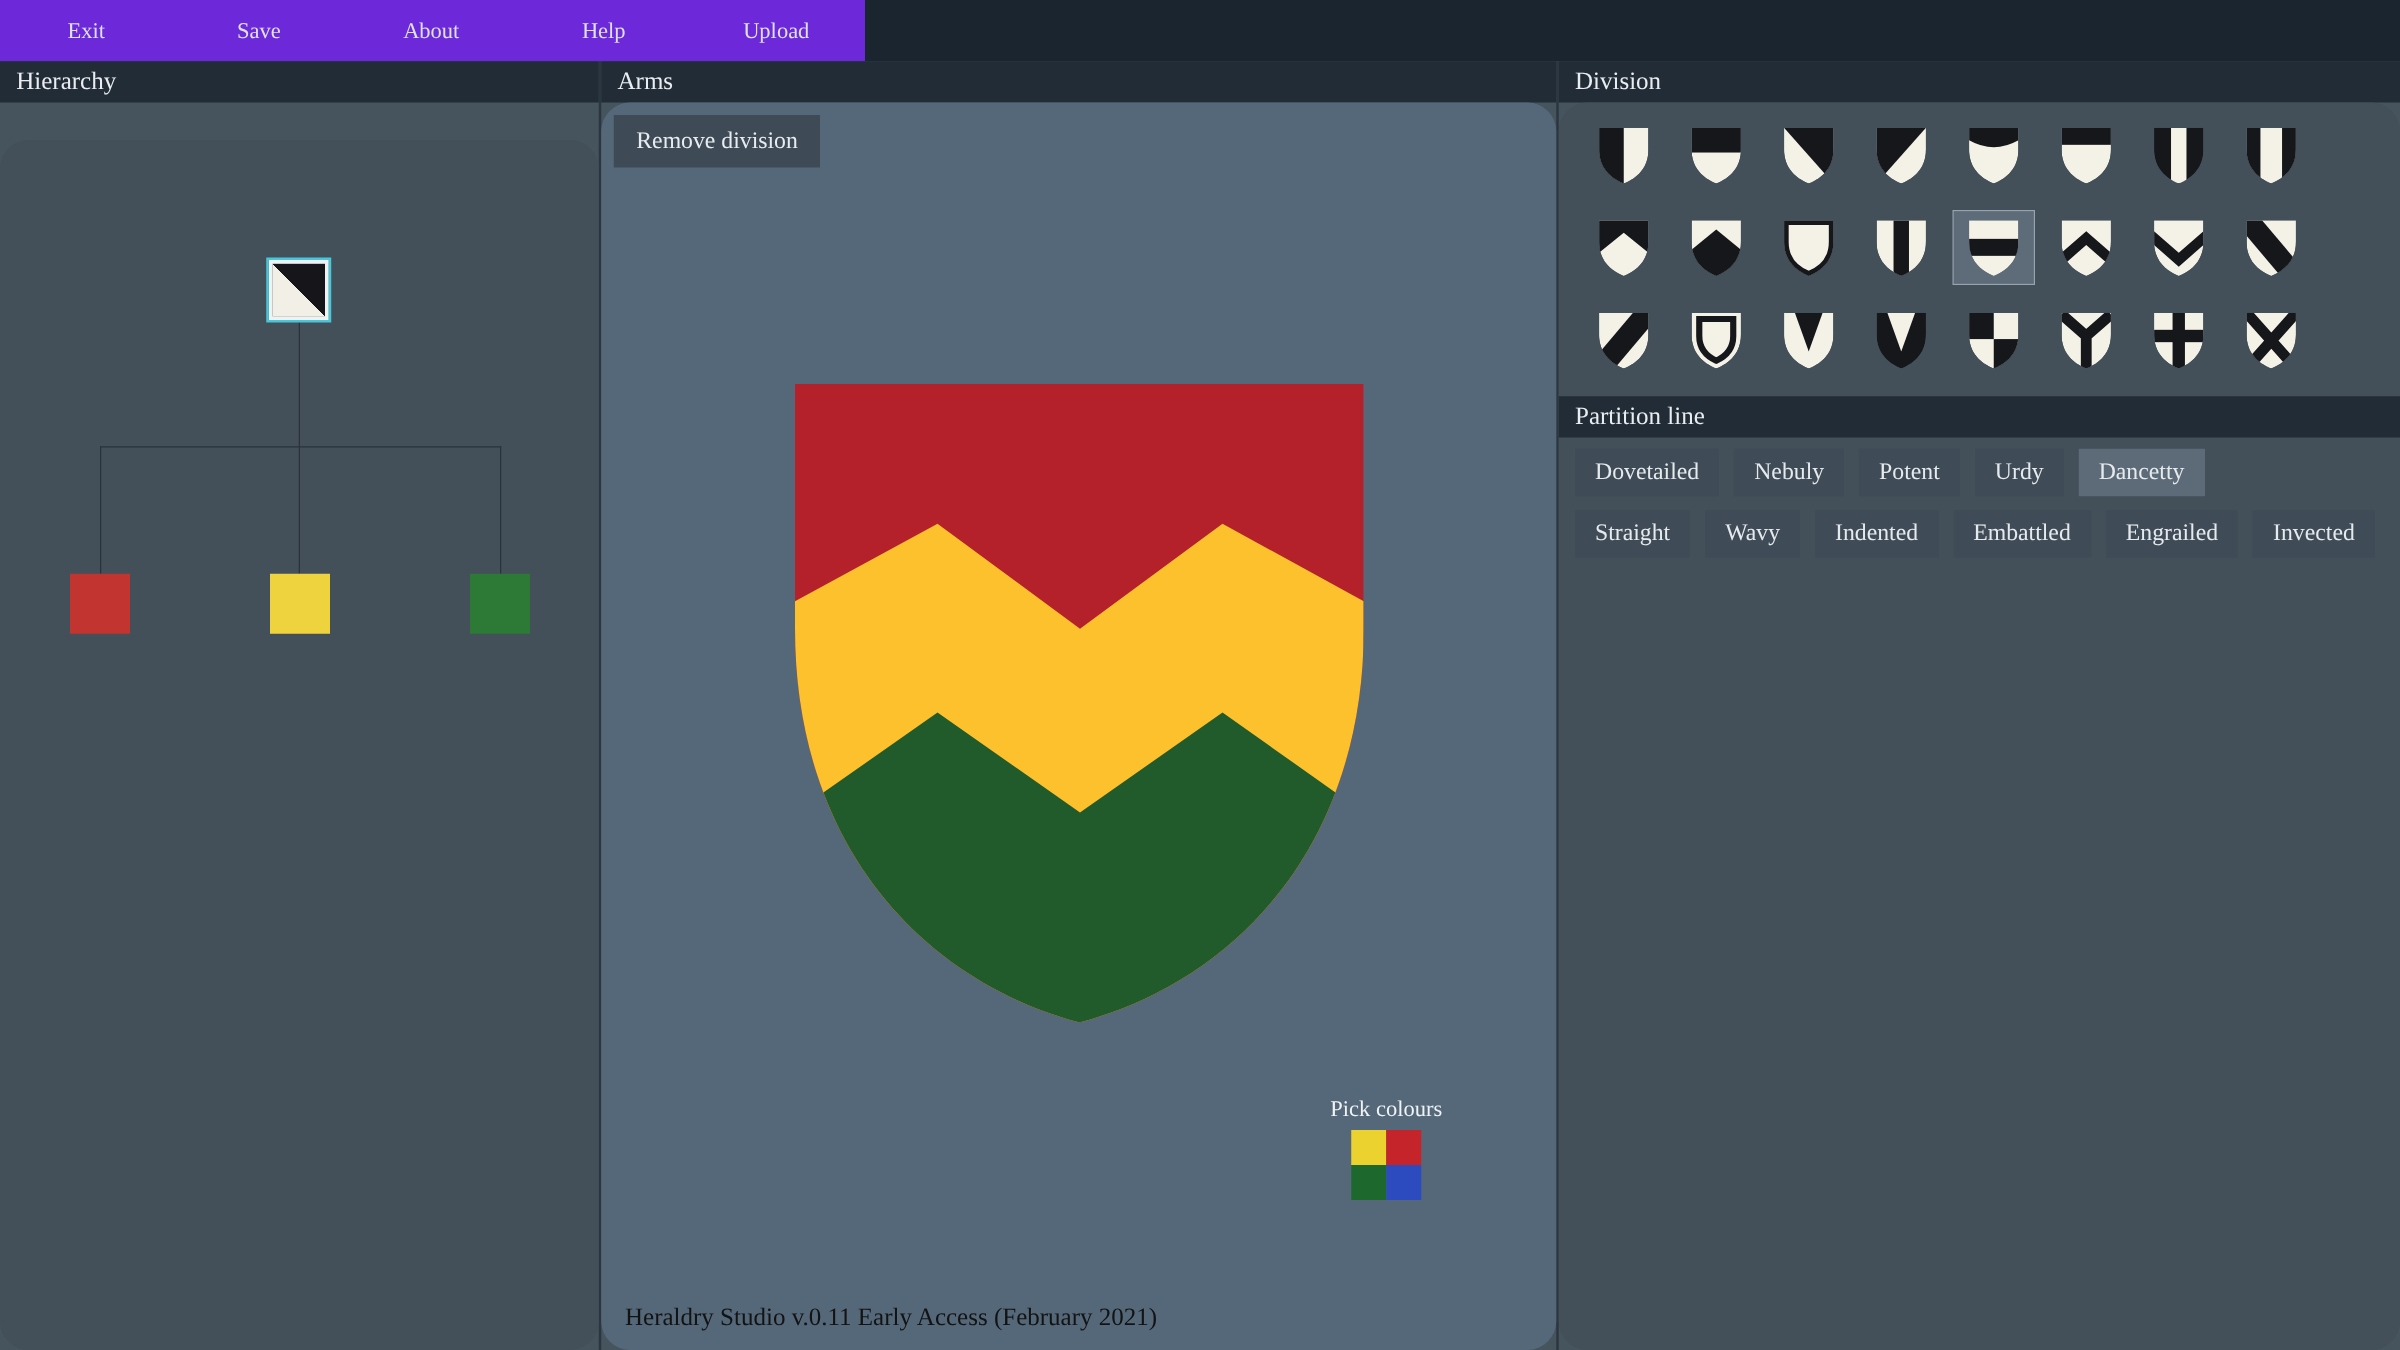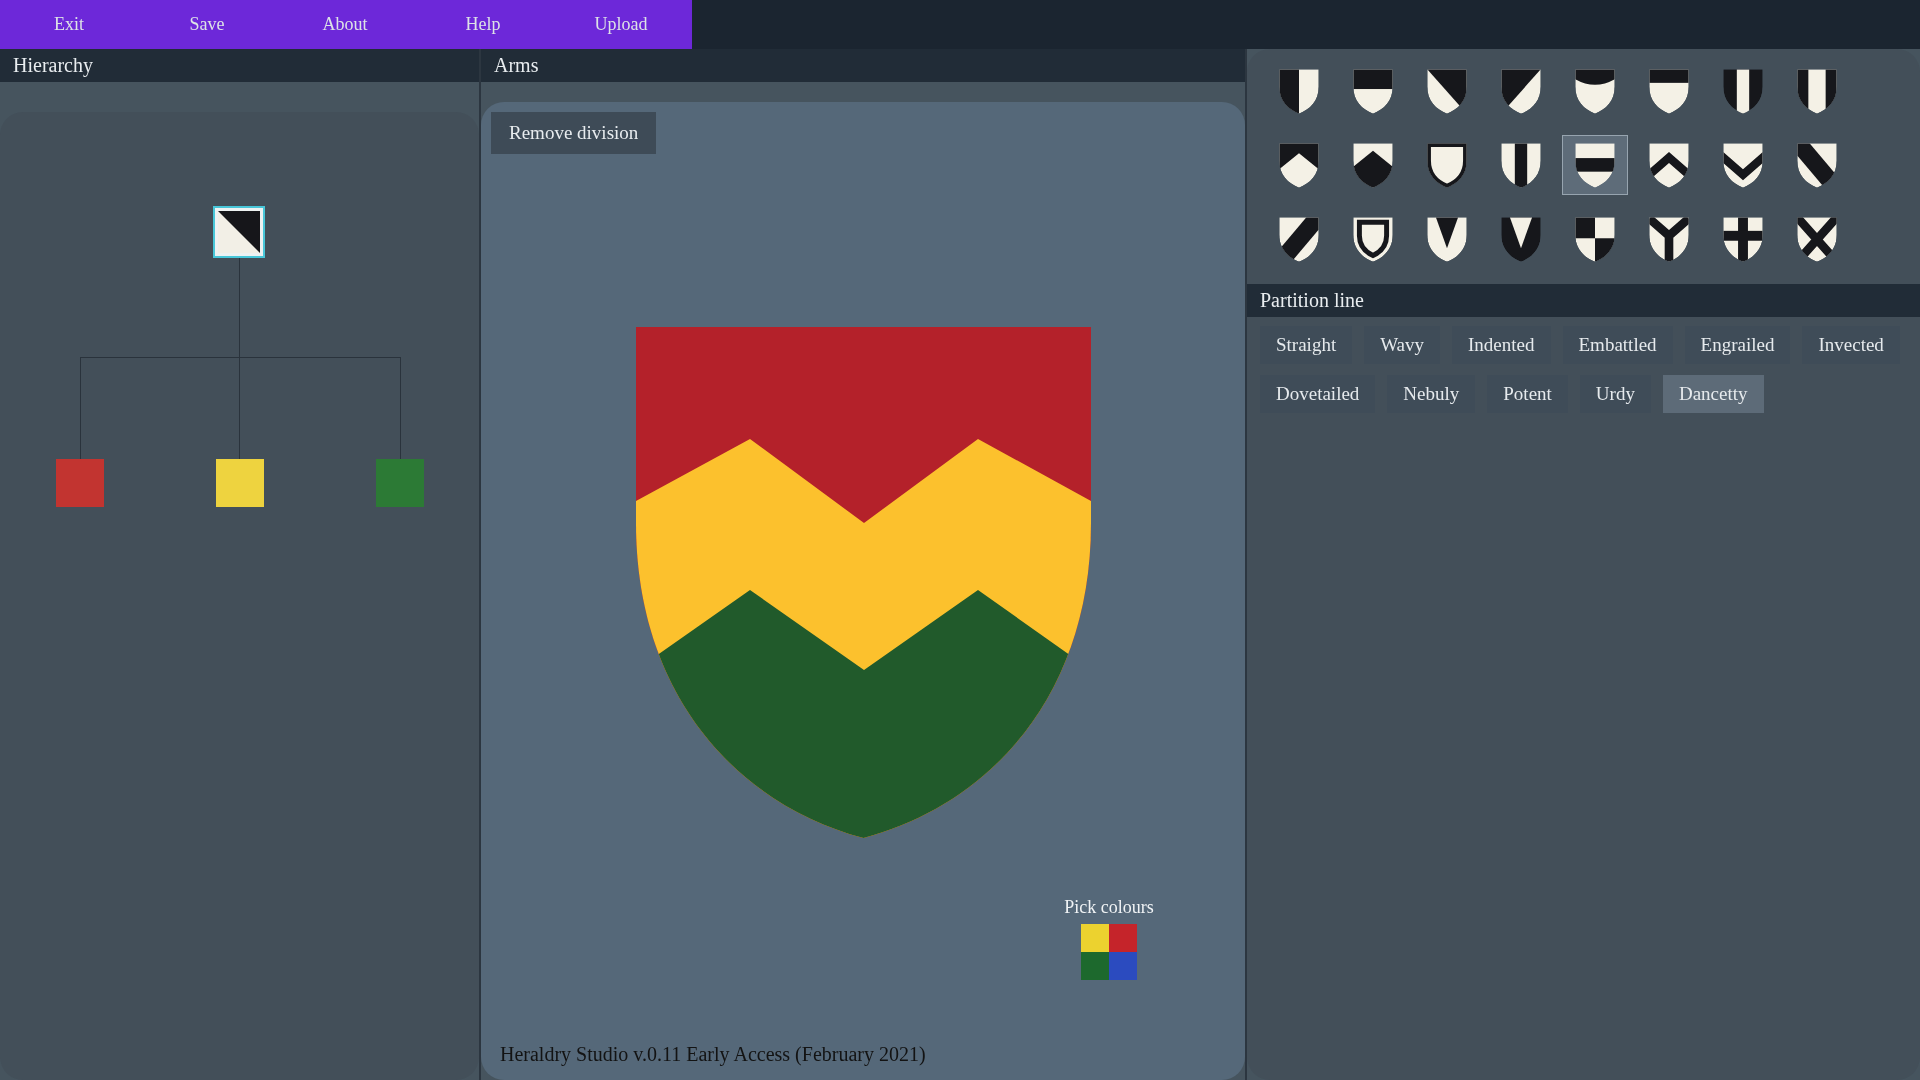--- a/index.html
+++ b/index.html
@@ -14,21 +14,21 @@
 
   
   .main { display:flex; height:1031px; }
   .panel { display:flex; flex-direction:column; }
   .panel-header { height:33px; background:#212c37; color:#e9edf0; font-size:20px;
                   line-height:33px; padding-left:13px; flex:0 0 auto; }
   .panel-body { position:relative; flex:1;border-radius:23px; }
 
   .panel-left  { width:481px; border-right:2px solid #2c3640;gap:30px; }
   .panel-left  .panel-body { background:#434f59; }
-  .panel-center{ width:766px; border-right:2px solid #2c3640;gap:20px; }
+  .panel-center{ width:766px; border-right:2px solid #2c3640; }
   .panel-center .panel-body { background:#556879; }
   .panel-right { flex:1; }
   .panel-right .panel-body { background:#434f59; }
 
   
   .tree-line { position:absolute; background:#2a333c; }
   .tree-root { position:absolute; left:215px; top:96px; width:48px; height:48px;
                border:3px solid #eef2f2; outline:2px solid #48c7d9; cursor:pointer; }
   .tree-child{ position:absolute; top:347px; width:48px; height:48px; cursor:pointer; }
 
@@ -114,20 +114,23 @@
             <div class="swatch" style="background: rgb(197, 36, 42);"></div>
             <div class="swatch" style="background: rgb(29, 105, 45);"></div>
             <div class="swatch" style="background: rgb(43, 75, 191);"></div>
           </div>
       </div>
       <div class="version-text">Heraldry Studio v.0.11 Early Access (February 2021)</div>
     </div>
   </section>
 
   <section class="panel panel-right">
+    <div class="panel-header">
+      <span>Division</span>
+    </div>
     <div class="panel-body">
       <div class="division-grid" id="division-grid">
           <div class="tile">
             <svg width="42" height="47" viewBox="0 0 34 38">
             <defs>
                 <clipPath id="cp0">
                   <path d="M1,1 H33 V15 C33,26.5 26,33.5 17,37 C8,33.5 1,26.5 1,15 Z"></path>
                 </clipPath>
               </defs>
             <g clip-path="url(#cp0)">
@@ -436,32 +439,32 @@
                 <path d="M1,1 H33 V15 C33,26.5 26,33.5 17,37 C8,33.5 1,26.5 1,15 Z" fill="#f4f1e6"></path>
                 <path d="M1,1 L33,37 M33,1 L1,37" stroke="#16171b" stroke-width="7" fill="none"></path>
               </g>
           </svg>
           </div>
         </div>
       <div class="panel-header partition-header">
         <span>Partition line</span>
       </div>
       <div class="partition-rows" id="partition-rows">
+          <div class="pt-row">
+            <button class="pt-btn">Dovetailed</button>
+            <button class="pt-btn">Nebuly</button>
+            <button class="pt-btn">Potent</button>
+            <button class="pt-btn">Urdy</button>
+            <button class="pt-btn selected">Dancetty</button>
+          </div>
           <div class="pt-row">
             <button class="pt-btn">Straight</button>
             <button class="pt-btn">Wavy</button>
             <button class="pt-btn">Indented</button>
             <button class="pt-btn">Embattled</button>
             <button class="pt-btn">Engrailed</button>
             <button class="pt-btn">Invected</button>
           </div>
-          <div class="pt-row">
-            <button class="pt-btn">Dovetailed</button>
-            <button class="pt-btn">Nebuly</button>
-            <button class="pt-btn">Potent</button>
-            <button class="pt-btn">Urdy</button>
-            <button class="pt-btn selected">Dancetty</button>
-          </div>
         </div>
     </div>
   </section>
 
 </div>
 
 </body></html>

